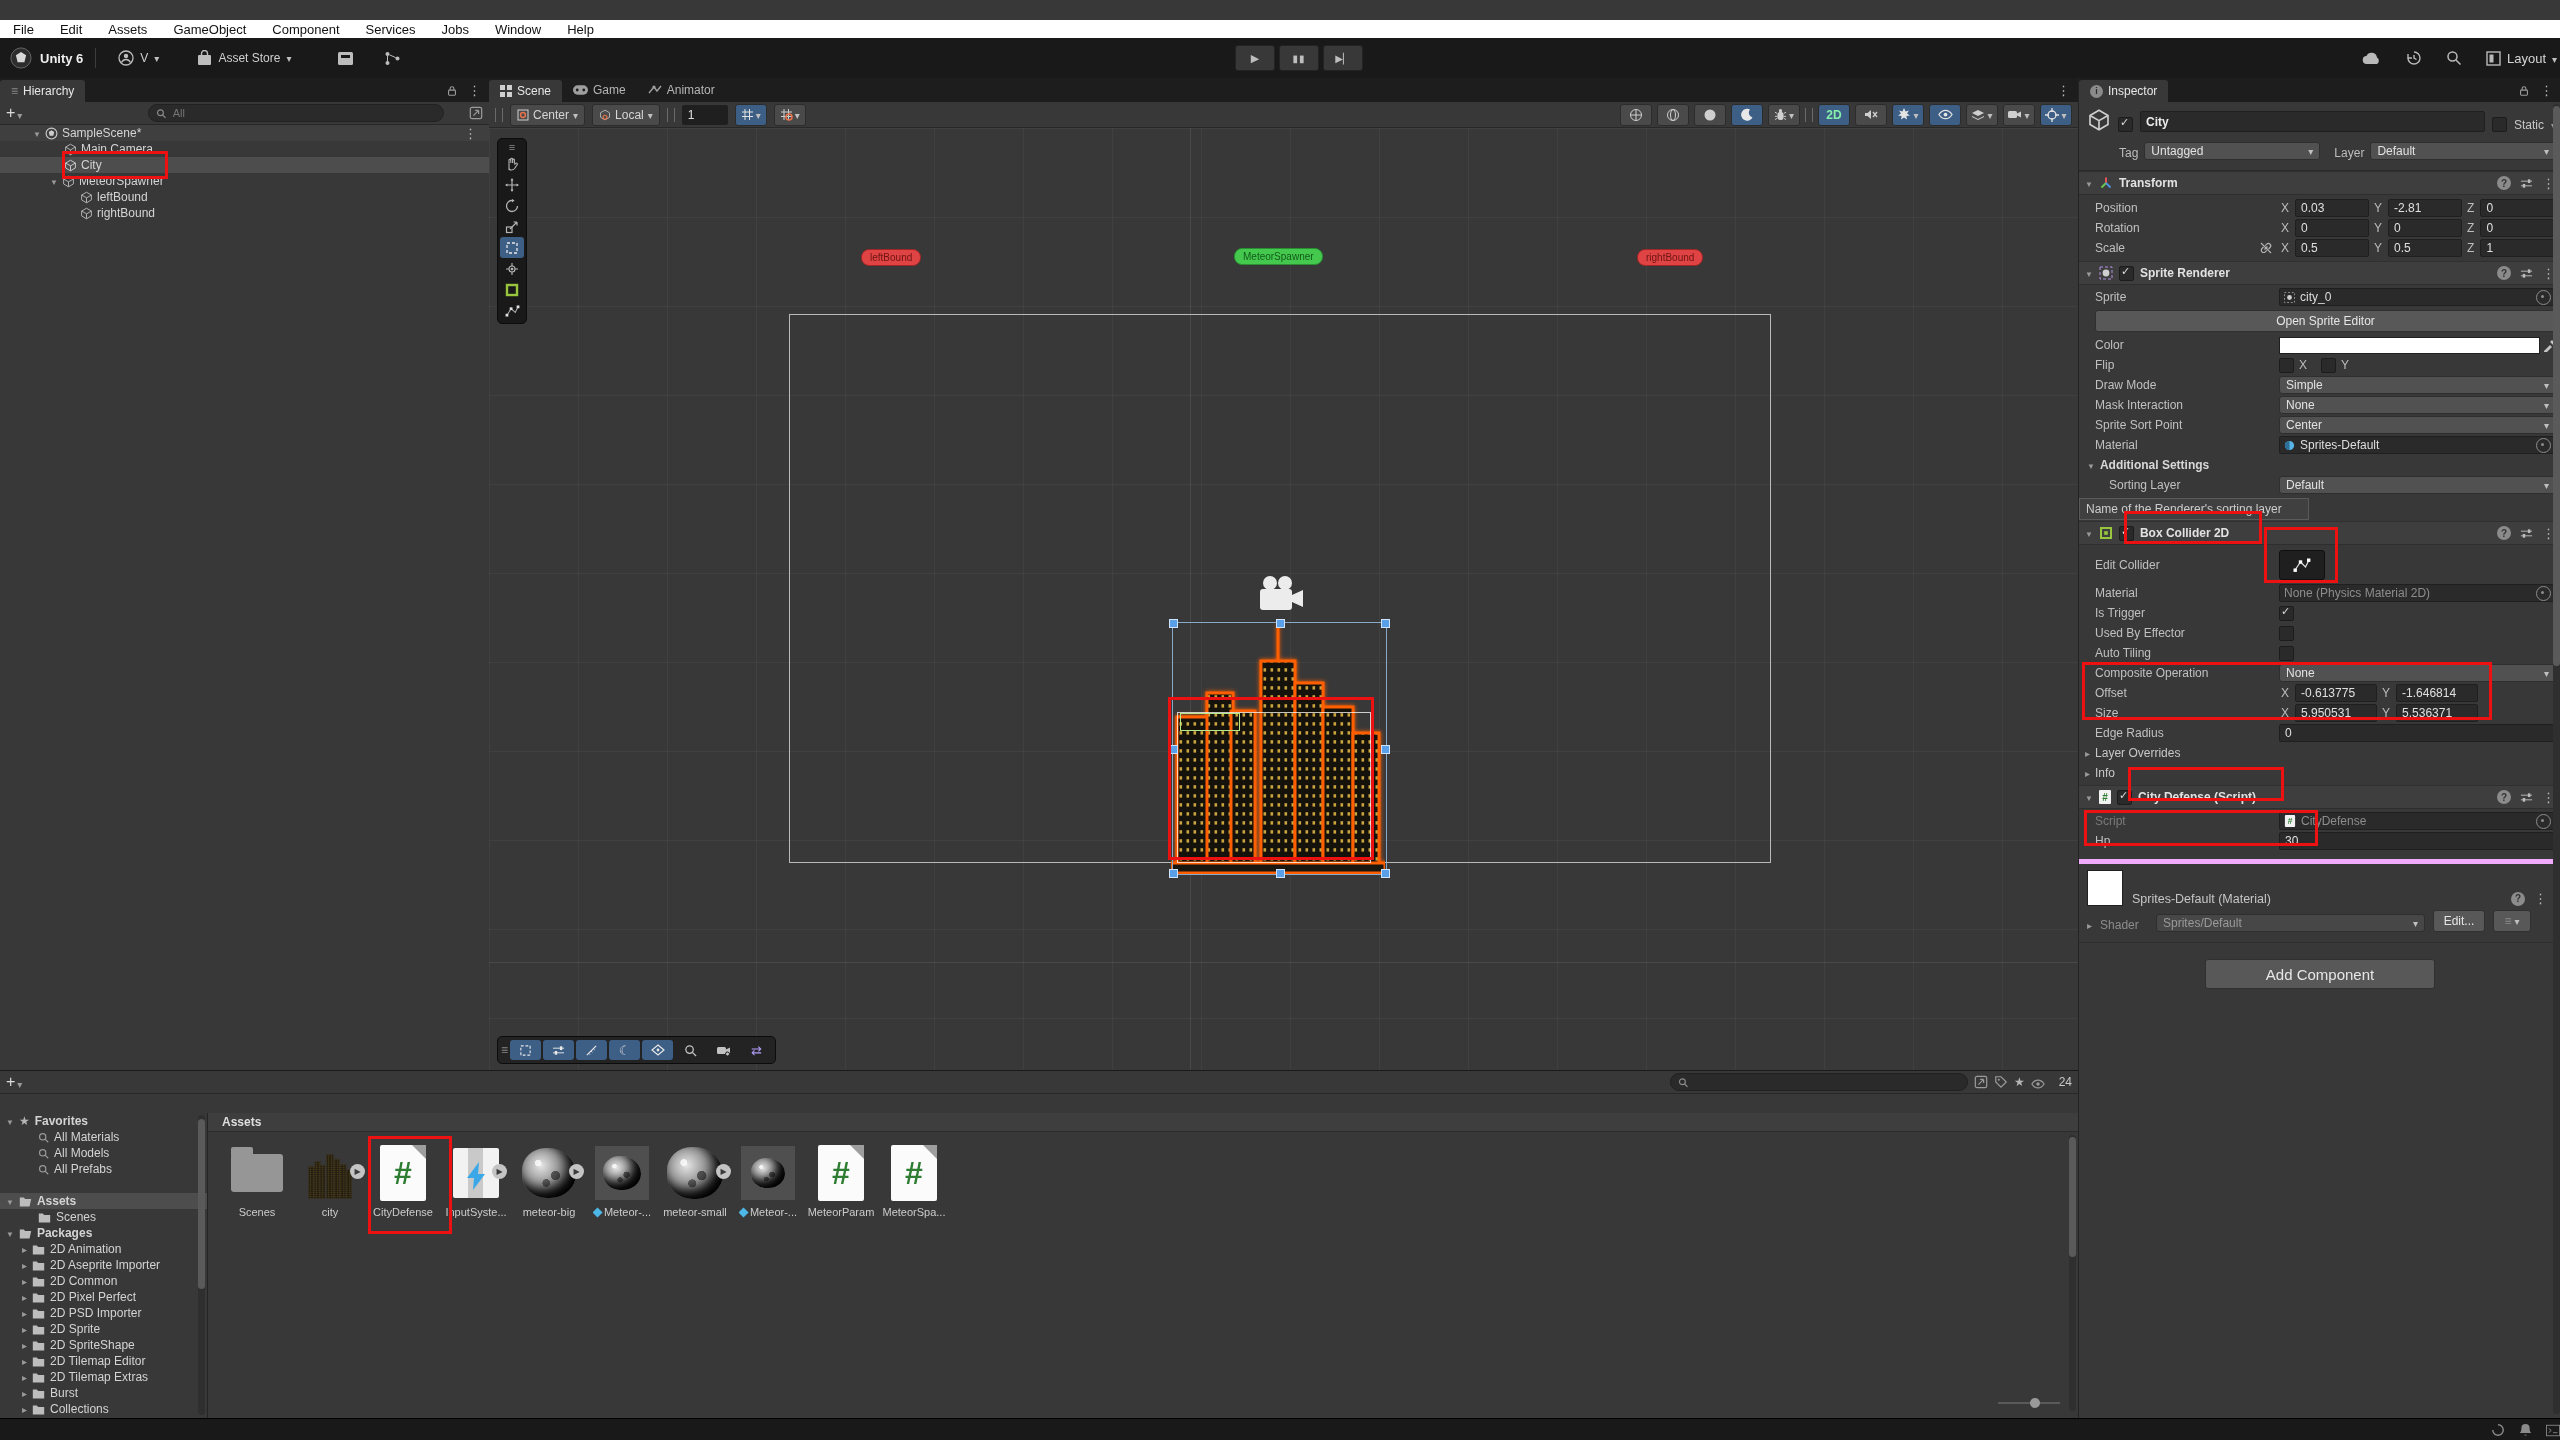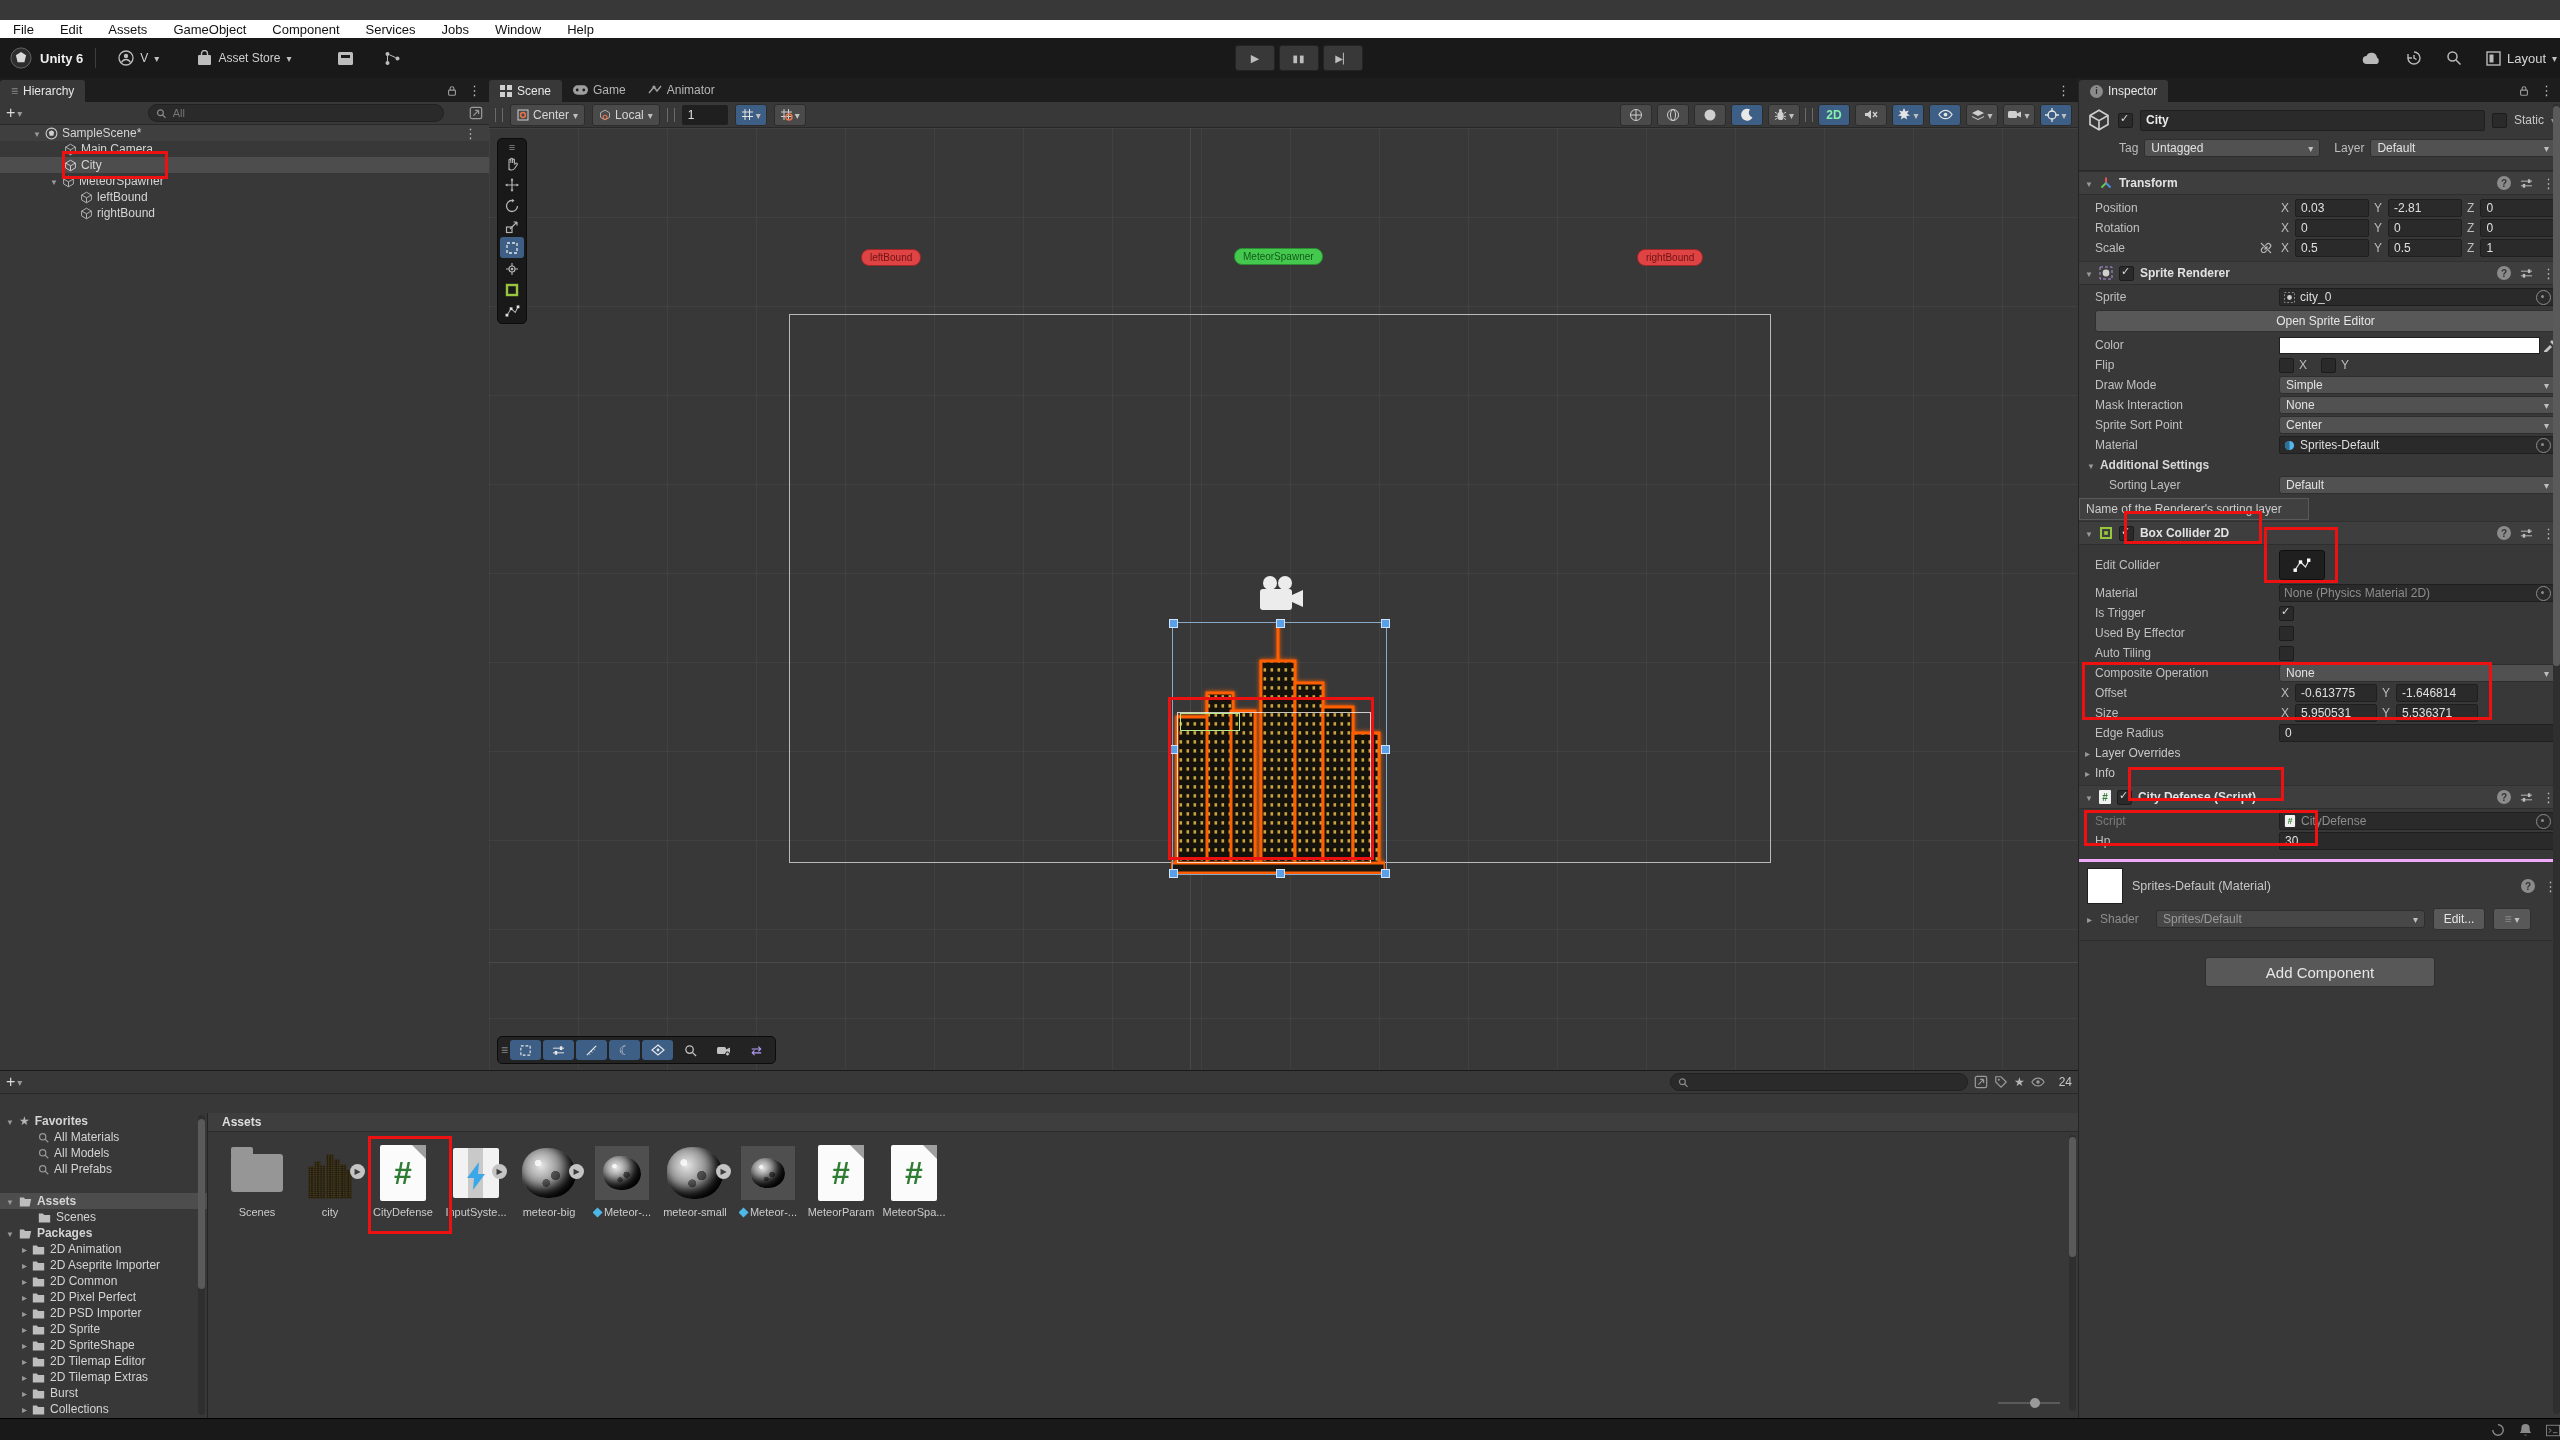--- a/index.html
+++ b/index.html
@@ -1,19 +1,19 @@
 <!DOCTYPE html>
 <html><head>
 <meta charset="utf-8">
 <style>
   html,body{margin:0;padding:0;background:#101010;}
   .screen{position:relative;width:2560px;height:1440px;overflow:hidden;background:#383838;
           font-family:"Liberation Sans",sans-serif;font-size:12px;color:#c8c8c8;-webkit-font-smoothing:antialiased;}
   .abs{position:absolute;}
-  .flex{display:flex;align-items:center;}
+  .flex{display:flex;align-items:flex-end;}
   .flex1{flex:1;}
   .bold{font-weight:bold;}
   svg{display:block;}
 
   
   .titlebar{left:0;top:0;width:2560px;height:20px;background:#ffffff;color:#1b1b1b;display:flex;align-items:center;font-size:12px;}
   .titlebar .appicon{margin:0 8px 0 6px;}
   .wbtns{margin-left:auto;display:flex;}
   .wbtn{width:46px;height:20px;display:flex;align-items:center;justify-content:center;color:#333;font-size:12px;}
   .menubar{left:0;top:20px;width:2560px;height:18px;background:#ffffff;color:#111;display:flex;align-items:center;border-bottom:1px solid #c9c9c9;}
@@ -958,21 +958,21 @@
       <div class="irow">
           <span class="ilabel">Hp</span>
         <div class="ifields">
             <div class="tf flex1">
               <span>30</span>
             </div>
           </div>
         </div>
     </div>
 
-    <div style="border-top:3px solid #f0abfc;padding:6px 4px 4px 8px">
+    <div style="border-top:5px solid #f0abfc;padding:6px 14px 4px 8px">
       <div class="flex" style="gap:9px">
         <div style="width:34px;height:34px;background:#ffffff;border:1px solid #202020"></div>
         <span style="color:#c6c6c6;font-size:12.5px">Sprites-Default (Material)</span>
         <span class="rt" style="margin-left:auto;display:flex;gap:9px;align-items:center">
           <span class="helpq">?</span>
           <span class="i-kebab"></span>
         </span>
       </div>
       <div class="flex" style="gap:8px;margin-top:4px">
         <span class="i-fold"></span>

